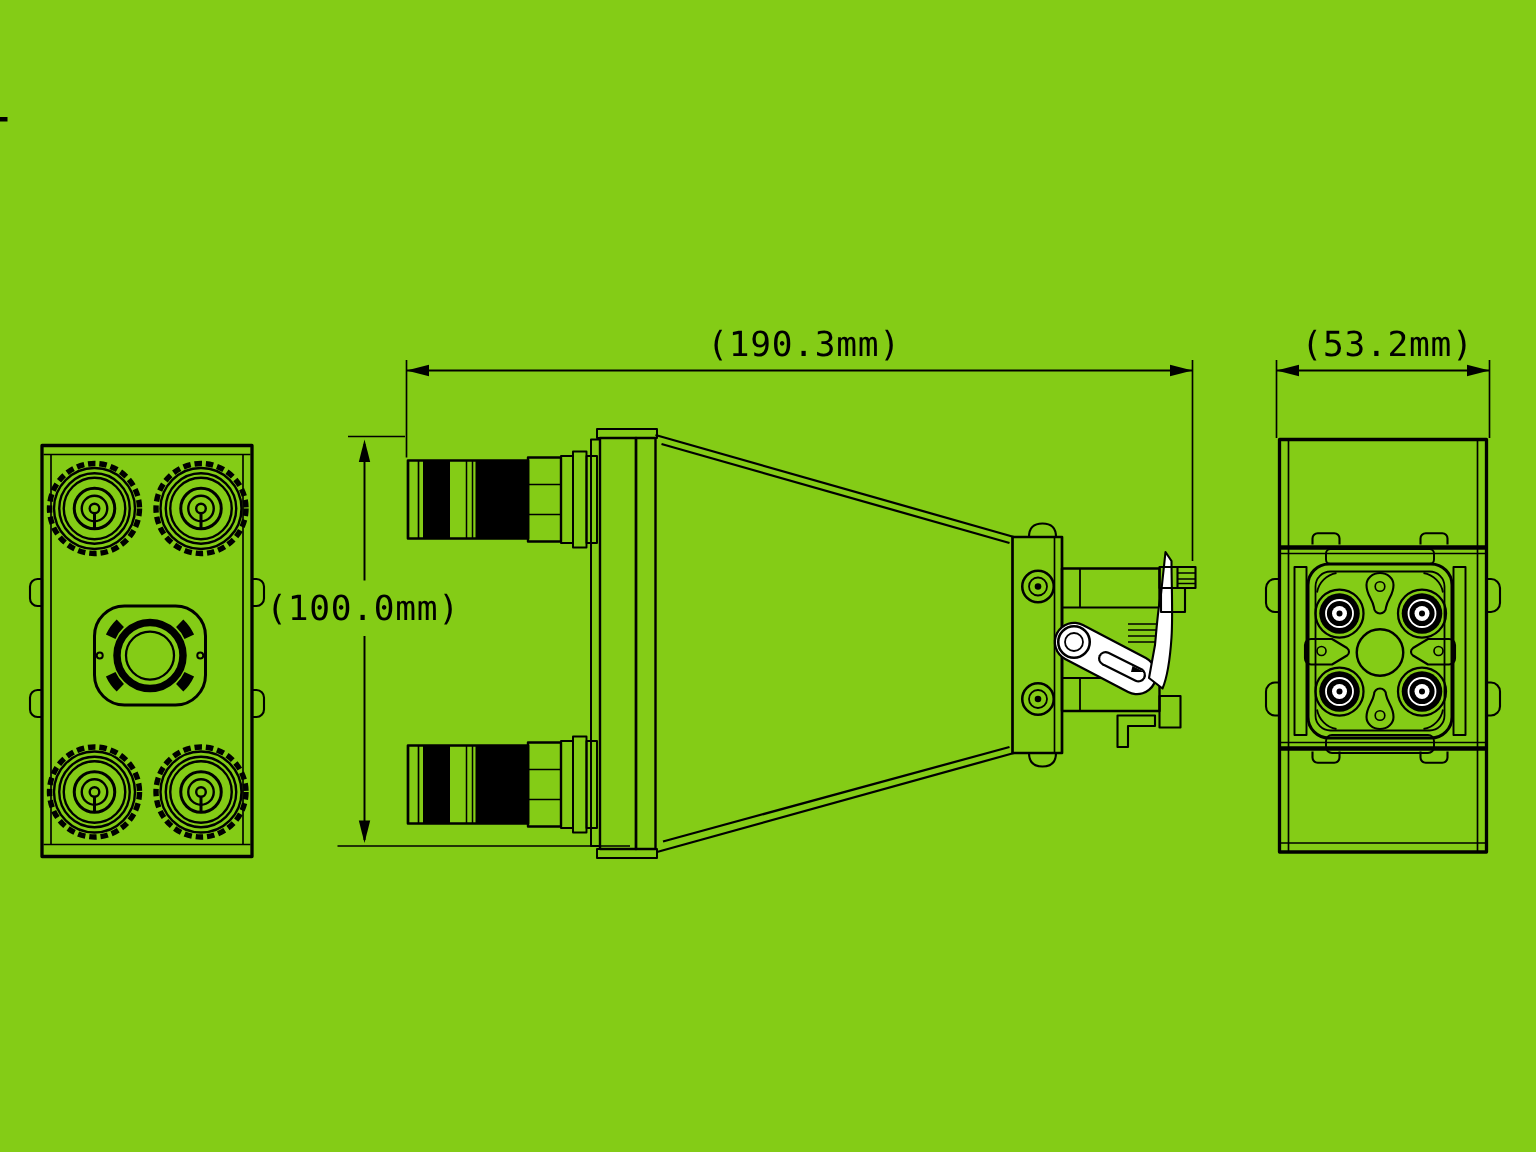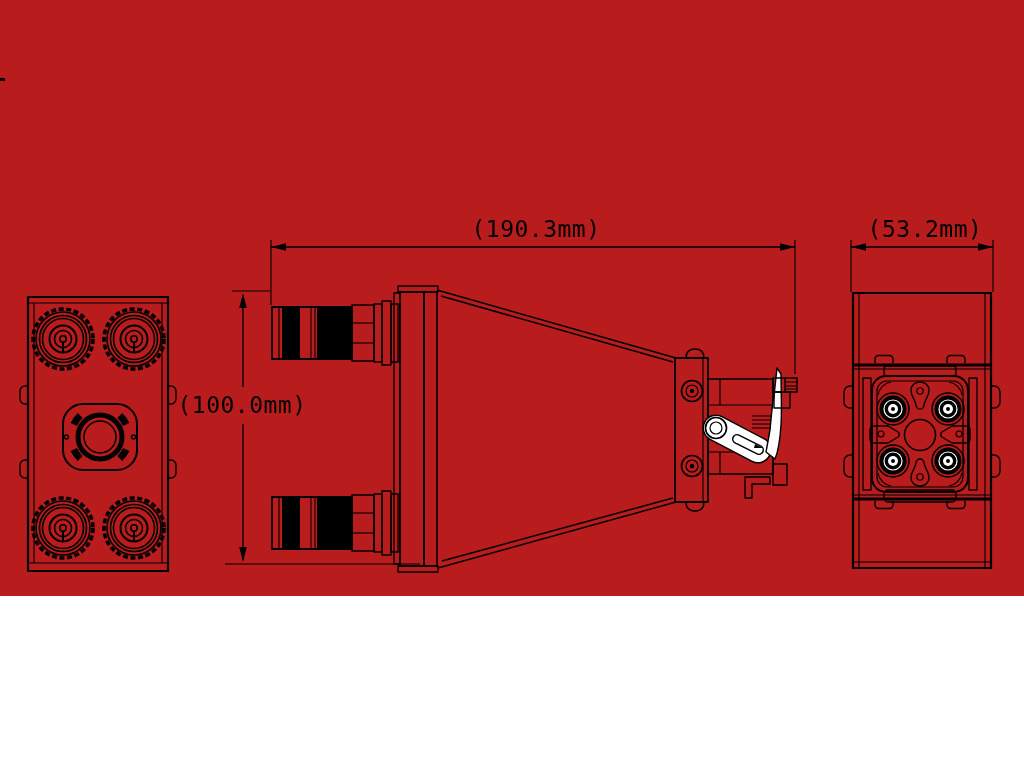--- a/index.html
+++ b/index.html
@@ -1,16 +1,16 @@
 <!DOCTYPE html>
 <html><head>
 <meta charset="utf-8">
 <style>
   html,body{margin:0;padding:0;background:#ffffff;}
-  .canvas{position:relative;width:1024px;height:596px;background:#b91c1c;overflow:hidden;}
+  .canvas{position:relative;width:1024px;height:768px;background:#84cc16;overflow:hidden;}
   svg{display:block;}
   .dim-text{font-family:"DejaVu Sans Mono", monospace;font-size:23px;fill:#000;letter-spacing:0.5px;}
   path,rect,circle,line,ellipse{vector-effect:none;}
 </style>
 </head>
 <body>
 
 <div class="canvas">
 <svg width="1024" height="768" viewBox="0 0 1024 768" fill="none" stroke="#000" stroke-width="1.6" stroke-linecap="butt" stroke-linejoin="round">
 

